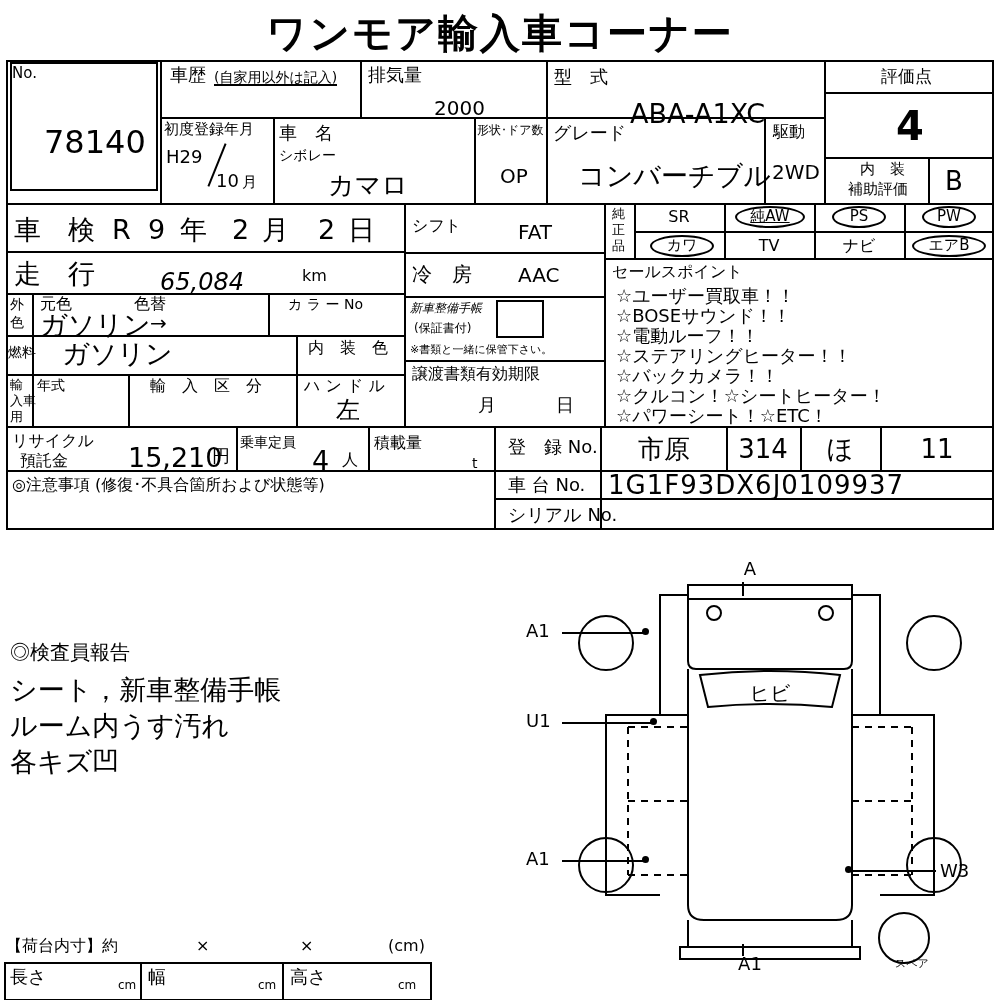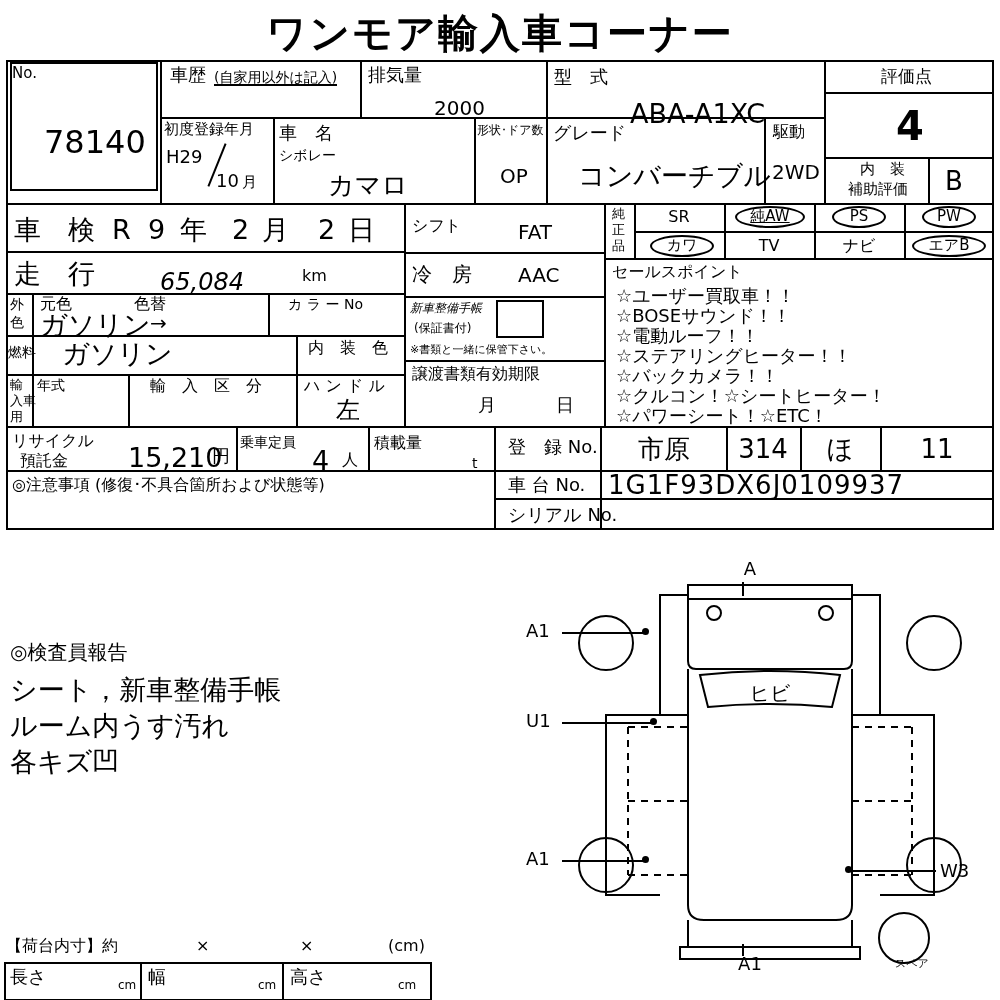--- a/index.html
+++ b/index.html
@@ -225,21 +225,21 @@
 <div class="t s26 ctr" style="left:602px;top:436px;width:124px;">市原</div>
 <div class="t s26 ctr" style="left:726px;top:436px;width:74px;">314</div>
 <div class="t s26 ctr" style="left:800px;top:436px;width:80px;">ほ</div>
 <div class="t s26 ctr" style="left:882px;top:436px;width:110px;">11</div>
 
 <div class="t s18" style="left:508px;top:476px;">車 台 No.</div>
 <div class="t s26" style="left:608px;top:472px;letter-spacing:1px;">1G1F93DX6J0109937</div>
 
 <div class="t s18" style="left:508px;top:506px;">シリアル No.</div>
 
-<div class="t s20" style="left:10px;top:642px;">◎検査員報告</div>
+<div class="t s20" style="left:10px;top:642px;font-family:Liberation Serif, serif;">◎検査員報告</div>
 <div class="t s22" style="left:10px;top:676px;">シート，新車整備手帳</div>
 <div class="t s22" style="left:10px;top:712px;">ルーム内うす汚れ</div>
 <div class="t s22" style="left:10px;top:748px;">各キズ凹</div>
 
 <div class="t s18 ctr" style="left:700px;top:560px;width:100px;">A</div>
 <div class="t s18" style="left:526px;top:622px;">A1</div>
 <div class="t s18" style="left:526px;top:712px;">U1</div>
 <div class="t s18" style="left:526px;top:850px;">A1</div>
 <div class="t s18" style="left:940px;top:862px;">W3</div>
 <div class="t s18 ctr" style="left:700px;top:955px;width:100px;">A1</div>

